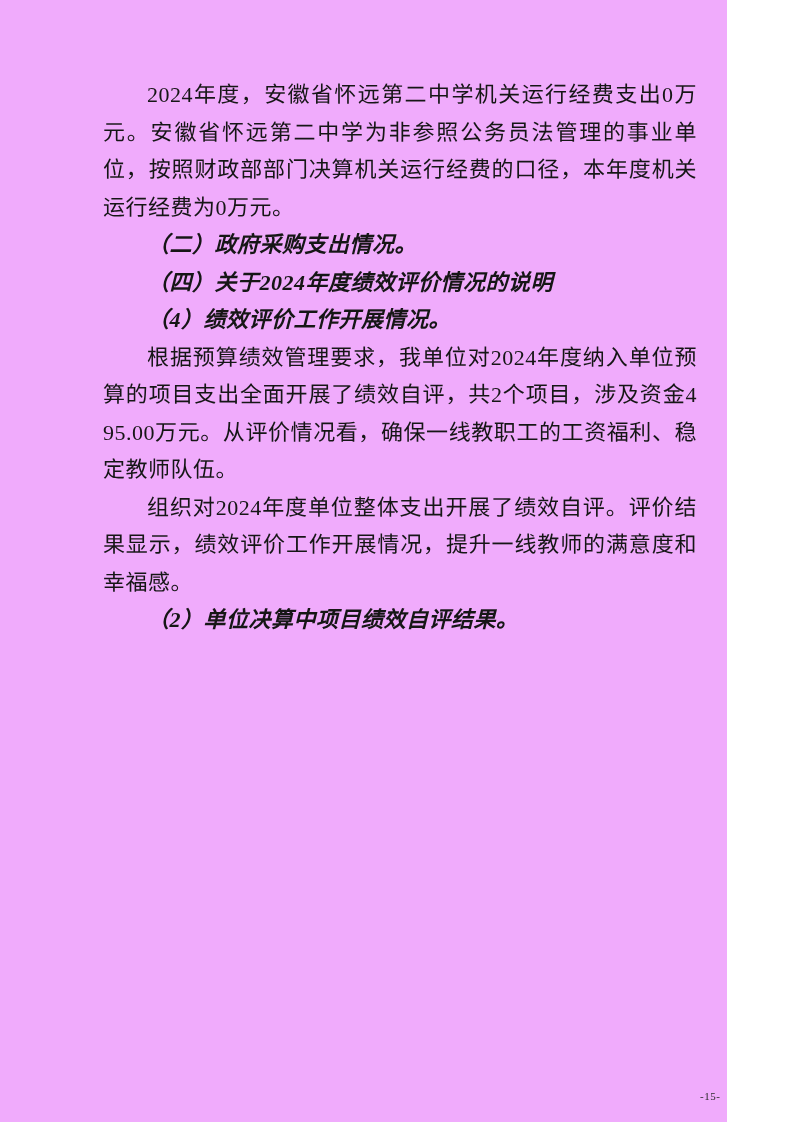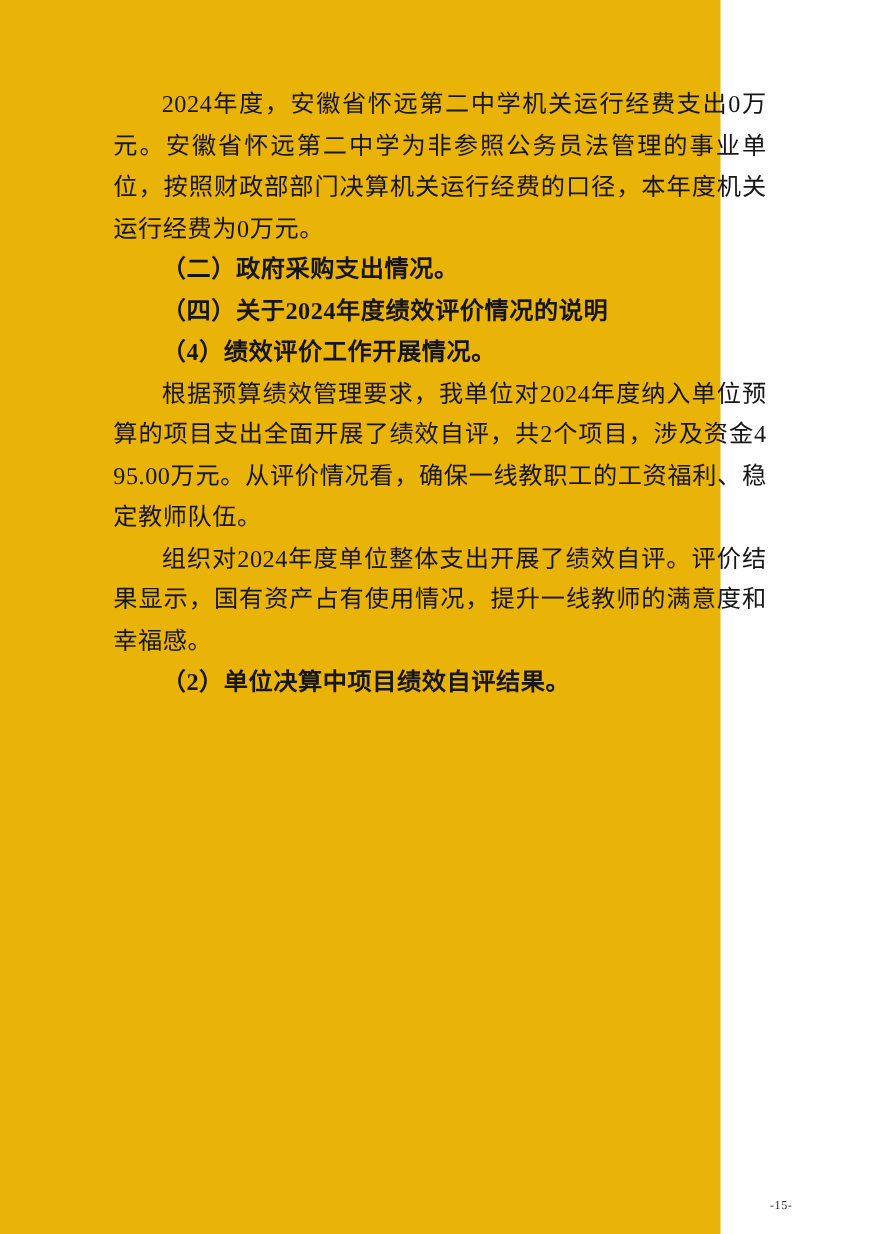--- a/index.html
+++ b/index.html
@@ -11,23 +11,23 @@
     width: 793px;
     height: 1122px;
     position: relative;
     overflow: hidden;
     font-family: "Liberation Serif", "DejaVu Serif", serif;
   }
   .page {
     position: absolute;
     left: 0;
     top: 0;
-    width: 655px;
+    width: 727px;
     height: 1122px;
-    background: #eab308;
+    background: #f0abfc;
   }
   .content {
     position: absolute;
     left: 103px;
     top: 76px;
     width: 594px;
     color: #161616;
   }
   .content p {
     margin: 0;
@@ -37,20 +37,21 @@
     text-indent: 2em;
     text-align: justify;
     text-justify: inter-ideograph;
     letter-spacing: 0.5px;
     word-break: break-all;
   }
   .content p.heading {
     font-weight: 700;
     text-align: left;
     letter-spacing: 0.5px;
+    font-style: italic;
   }
   .page-number {
     position: absolute;
     left: 700px;
     top: 1089px;
     font-size: 11px;
     line-height: 15px;
     color: #2b2b2b;
     font-family: "Liberation Serif", "DejaVu Serif", serif;
     letter-spacing: 0.5px;
@@ -59,17 +60,17 @@
 </head>
 <body>
 
 <div class="page">
   <div class="content" id="doc-content">
       <p class="para">2024年度，安徽省怀远第二中学机关运行经费支出0万元。安徽省怀远第二中学为非参照公务员法管理的事业单位，按照财政部部门决算机关运行经费的口径，本年度机关运行经费为0万元。</p>
       <p class="heading">（二）政府采购支出情况。</p>
       <p class="heading">（四）关于2024年度绩效评价情况的说明</p>
       <p class="heading">（4）绩效评价工作开展情况。</p>
       <p class="para">根据预算绩效管理要求，我单位对2024年度纳入单位预算的项目支出全面开展了绩效自评，共2个项目，涉及资金495.00万元。从评价情况看，确保一线教职工的工资福利、稳定教师队伍。</p>
-      <p class="para">组织对2024年度单位整体支出开展了绩效自评。评价结果显示，国有资产占有使用情况，提升一线教师的满意度和幸福感。</p>
+      <p class="para">组织对2024年度单位整体支出开展了绩效自评。评价结果显示，绩效评价工作开展情况，提升一线教师的满意度和幸福感。</p>
       <p class="heading">（2）单位决算中项目绩效自评结果。</p>
     </div>
   <div class="page-number">-15-</div>
 </div>
 
 </body></html>

